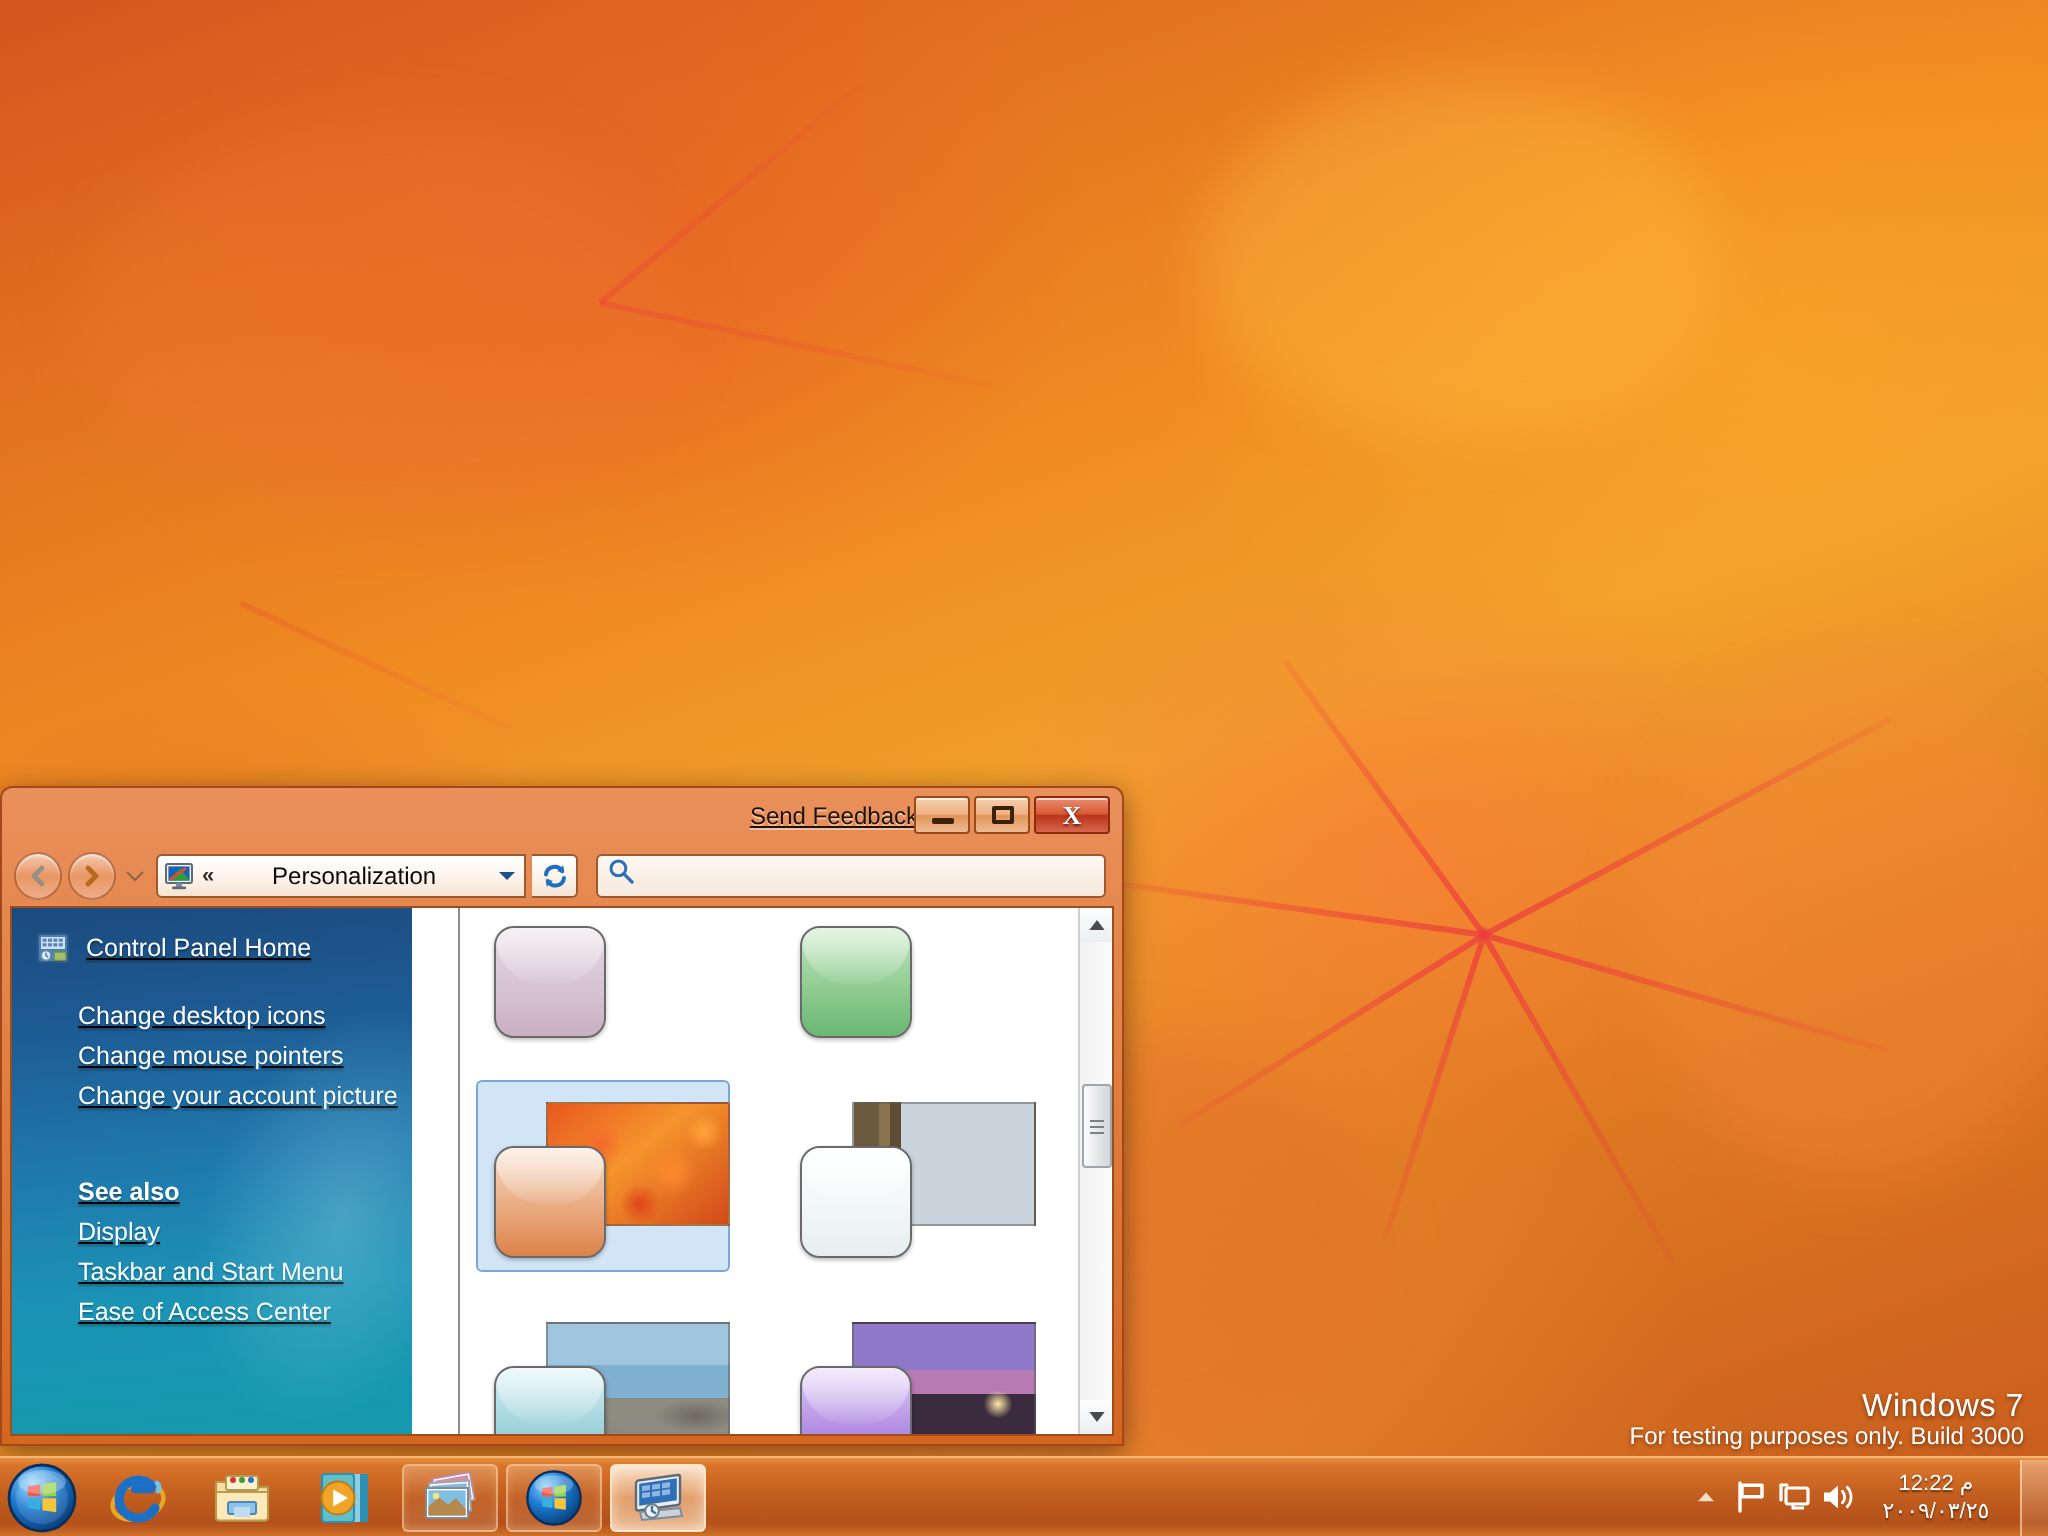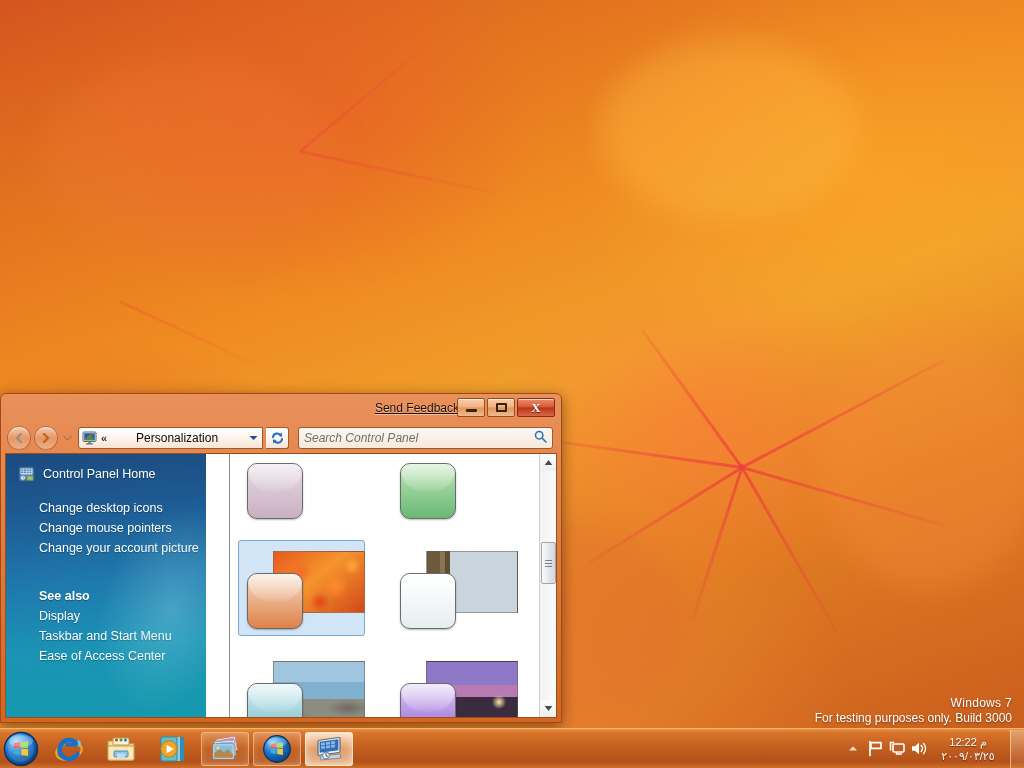--- a/index.html
+++ b/index.html
@@ -30,21 +30,21 @@
   .vein { position:absolute; background:linear-gradient(90deg,rgba(236,60,60,.75),rgba(236,60,60,.12)); height:3px; border-radius:3px; transform-origin:0 50%; }
   .blob { position:absolute; border-radius:50%; filter:blur(14px); }
 
   
   #watermark {
     position:absolute; right:12px; bottom:42px;
     text-align:right; color:#ffffff;
     text-shadow:0 1px 2px rgba(0,0,0,.45);
     font-size:12px; line-height:15px; z-index:5;
   }
-  #watermark .w1 { font-size:12px; letter-spacing:.3px; }
+  #watermark .w1 { font-size:16px; letter-spacing:.3px; }
   #watermark .w2 { font-size:12px; }
 
   
   #cpwindow {
     position:absolute; left:0; top:393px; width:562px; height:330px; z-index:20;
     border:1px solid #a4471a;
     border-radius:6px 6px 0 0;
     background:linear-gradient(180deg,#e9905b 0%,#e07e3f 45%,#d4661f 100%);
     box-shadow:0 3px 14px rgba(0,0,0,.42);
     padding:3px 4px 4px 4px;
@@ -104,21 +104,21 @@
     border:1px solid #9d5a2d; border-radius:3px;
     display:flex; align-items:center; padding:0 5px; cursor:text;
   }
   #searchbox .ph { flex:1; font-size:12px; font-style:italic; color:#6f6f6f; }
 
   
   #client {
     height:calc(100% - 56px);
     background:#fff;
     border:1px solid #9b4d1d;
-    display:flex; position:relative; overflow:hidden;
+    display:flex; position:relative; overflow:hidden;text-decoration:underline;
   }
   
   #sidebar {
     width:200px; flex:0 0 200px; position:relative; overflow:hidden;
     background:linear-gradient(175deg,#1c4a7e 0%,#1d5b93 22%,#1f79ad 48%,#1b93b5 72%,#149aae 100%);
     padding:12px 0 0 0; color:#fff;
   }
   #sidebar:after {
     content:""; position:absolute; right:-40px; top:40px; width:150px; height:230px;
     background:radial-gradient(ellipse at center, rgba(180,235,245,.28), rgba(180,235,245,0) 65%);
@@ -307,21 +307,20 @@
     <div id="refreshbtn">
       <svg width="15" height="14" viewBox="0 0 15 14">
         <path d="M3 6.2 A4.3 4.3 0 0 1 11 4.6" stroke="#1d6fc0" stroke-width="2" fill="none" stroke-linecap="round"></path>
         <path d="M12 8 A4.3 4.3 0 0 1 4 9.6" stroke="#1d6fc0" stroke-width="2" fill="none" stroke-linecap="round"></path>
         <path d="M11.6 1.6 L12.2 5.4 L8.6 4.6 Z" fill="#1d6fc0"></path>
         <path d="M3.4 12.4 L2.8 8.6 L6.4 9.4 Z" fill="#1d6fc0"></path>
       </svg>
     </div>
 
     <div id="searchbox">
-      <span class="ph">Search Control Panel</span>
       <span>
         <svg width="13" height="13" viewBox="0 0 13 13">
           <circle cx="5.2" cy="5.2" r="3.7" stroke="#2a6fb8" stroke-width="1.5" fill="none"></circle>
           <path d="M8.2 8.2 L12 12" stroke="#2a6fb8" stroke-width="1.6" stroke-linecap="round"></path>
         </svg>
       </span>
     </div>
   </div>
 
   <div id="client">

